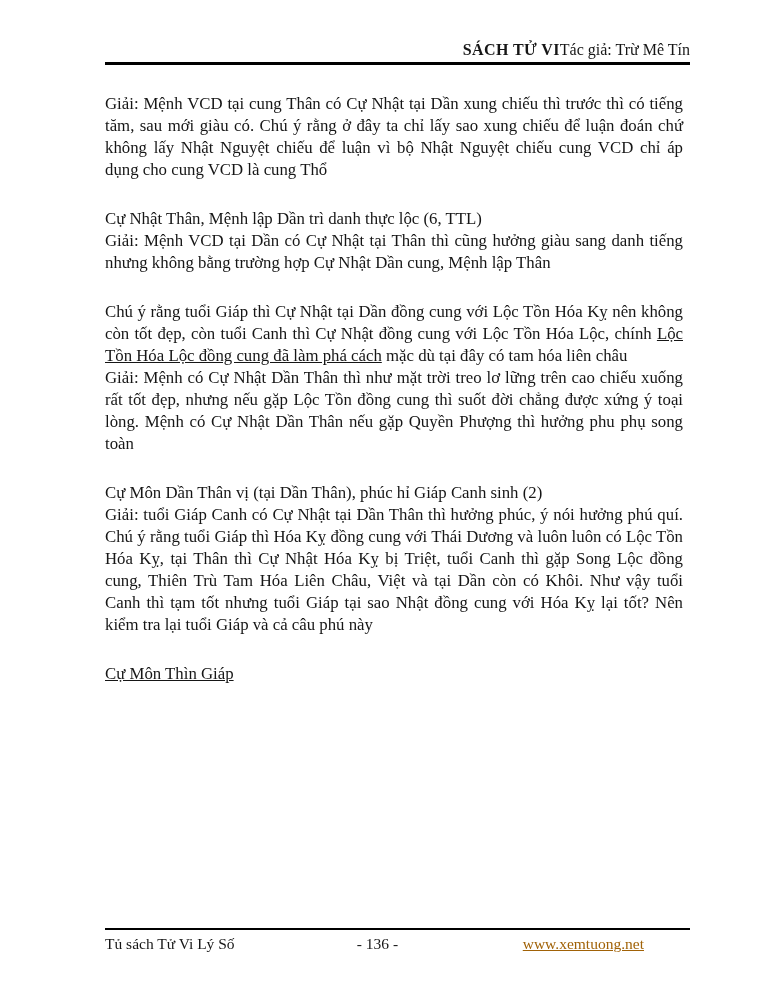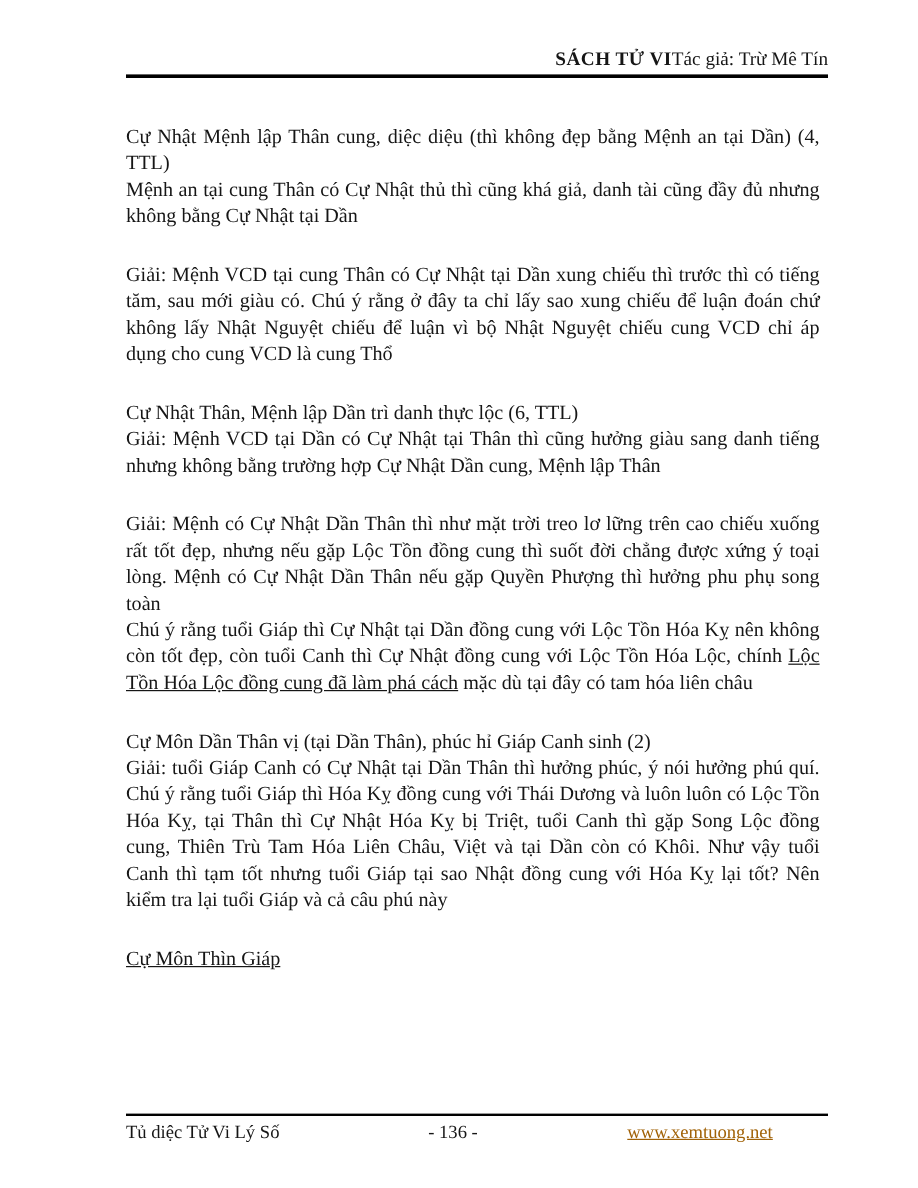--- a/index.html
+++ b/index.html
@@ -63,49 +63,45 @@
 
 <div class="page">
 
   <div class="header">
     <span class="header-left">SÁCH TỬ VI</span>
     <span class="header-right">Tác giả: Trừ Mê Tín</span>
   </div>
 
   <div class="content">
 
-    <div class="section first">
-      <p>Cự Nhật Mệnh lập Thân cung, diệc diệu (thì không đẹp bằng Mệnh an tại Dần) (4, TTL)</p>
-      <p>Mệnh an tại cung Thân có Cự Nhật thủ thì cũng khá giả, danh tài cũng đầy đủ nhưng không bằng Cự Nhật tại Dần</p>
-    </div>
 
     <div class="section">
       <p>Giải: Mệnh VCD tại cung Thân có Cự Nhật tại Dần xung chiếu  thì trước thì có tiếng tăm, sau mới giàu có. Chú ý rằng ở đây ta chỉ lấy sao xung chiếu để luận đoán chứ không lấy Nhật Nguyệt chiếu để luận vì bộ Nhật Nguyệt chiếu cung VCD chỉ áp dụng cho cung VCD là cung Thổ</p>
     </div>
 
     <div class="section">
       <p>Cự Nhật Thân, Mệnh lập Dần trì danh thực lộc  (6, TTL)</p>
       <p>Giải: Mệnh VCD tại Dần có Cự Nhật tại Thân thì cũng hưởng giàu sang danh tiếng nhưng không bằng trường hợp Cự Nhật Dần cung, Mệnh lập Thân</p>
     </div>
 
     <div class="section">
+      <p><span>Chú ý rằng tuổi Giáp thì Cự Nhật tại Dần đồng cung với Lộc Tồn Hóa Kỵ nên không còn tốt đẹp, còn tuổi Canh thì Cự Nhật đồng cung với Lộc Tồn Hóa Lộc, chính </span><span class="u">Lộc Tồn Hóa Lộc đồng cung đã làm phá cách</span><span> mặc dù  tại đây có tam hóa liên châu</span></p>
       <p>Giải: Mệnh có Cự Nhật Dần Thân thì như mặt trời treo lơ lững trên cao chiếu xuống rất tốt đẹp, nhưng nếu gặp Lộc Tồn đồng cung thì suốt đời chẳng được xứng ý toại lòng. Mệnh có Cự Nhật Dần Thân nếu gặp Quyền Phượng thì hưởng phu phụ song toàn</p>
-      <p><span>Chú ý rằng tuổi Giáp thì Cự Nhật tại Dần đồng cung với Lộc Tồn Hóa Kỵ nên không còn tốt đẹp, còn tuổi Canh thì Cự Nhật đồng cung với Lộc Tồn Hóa Lộc, chính </span><span class="u">Lộc Tồn Hóa Lộc đồng cung đã làm phá cách</span><span> mặc dù  tại đây có tam hóa liên châu</span></p>
     </div>
 
     <div class="section">
       <p>Cự Môn Dần Thân vị (tại Dần Thân), phúc hỉ Giáp Canh sinh  (2)</p>
       <p>Giải: tuổi Giáp Canh có Cự Nhật tại Dần Thân thì hưởng phúc, ý nói hưởng phú quí. Chú ý rằng tuổi Giáp  thì  Hóa Kỵ đồng cung với Thái Dương và luôn luôn có Lộc Tồn Hóa Kỵ, tại Thân thì Cự Nhật Hóa Kỵ bị Triệt, tuổi Canh thì gặp Song Lộc đồng cung, Thiên Trù  Tam Hóa Liên Châu, Việt và tại Dần còn có Khôi. Như vậy tuổi Canh thì tạm tốt nhưng tuổi Giáp tại sao Nhật đồng cung với Hóa Kỵ lại tốt? Nên kiểm tra lại tuổi Giáp và cả câu phú này</p>
     </div>
 
     <div class="section">
       <p><span class="u">Cự Môn Thìn Giáp</span></p>
     </div>
 
   </div>
 
   <div class="footer">
-    <span>Tủ diệc Tử Vi Lý Số</span>
+    <span>Tủ sách Tử Vi Lý Số</span>
     <span class="footer-center">- 136 -</span>
     <span class="footer-right"><a class="site-link">www.xemtuong.net</a></span>
   </div>
 
 </div>
 
 </body></html>

